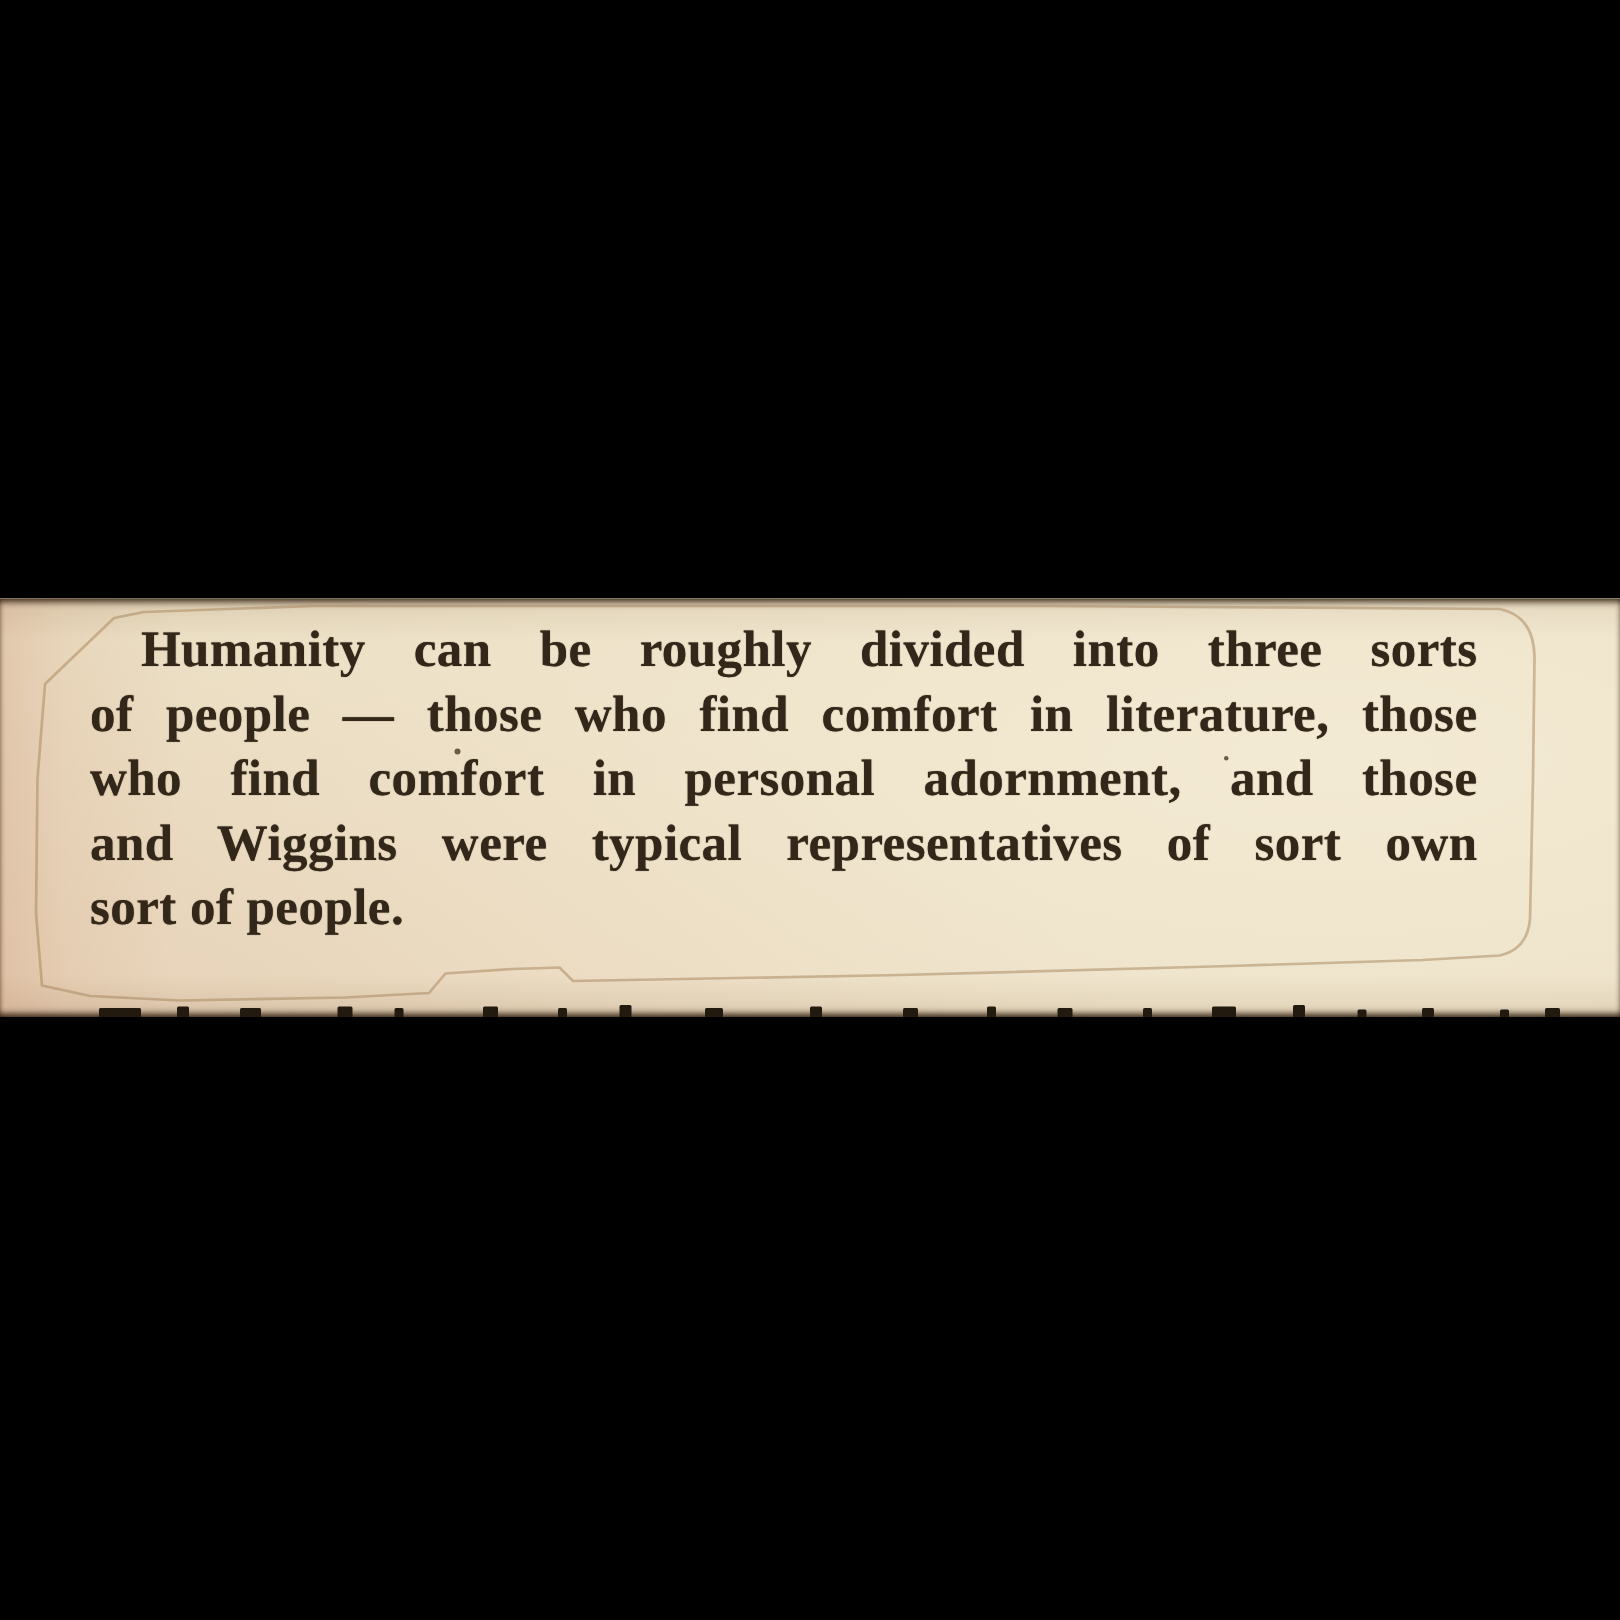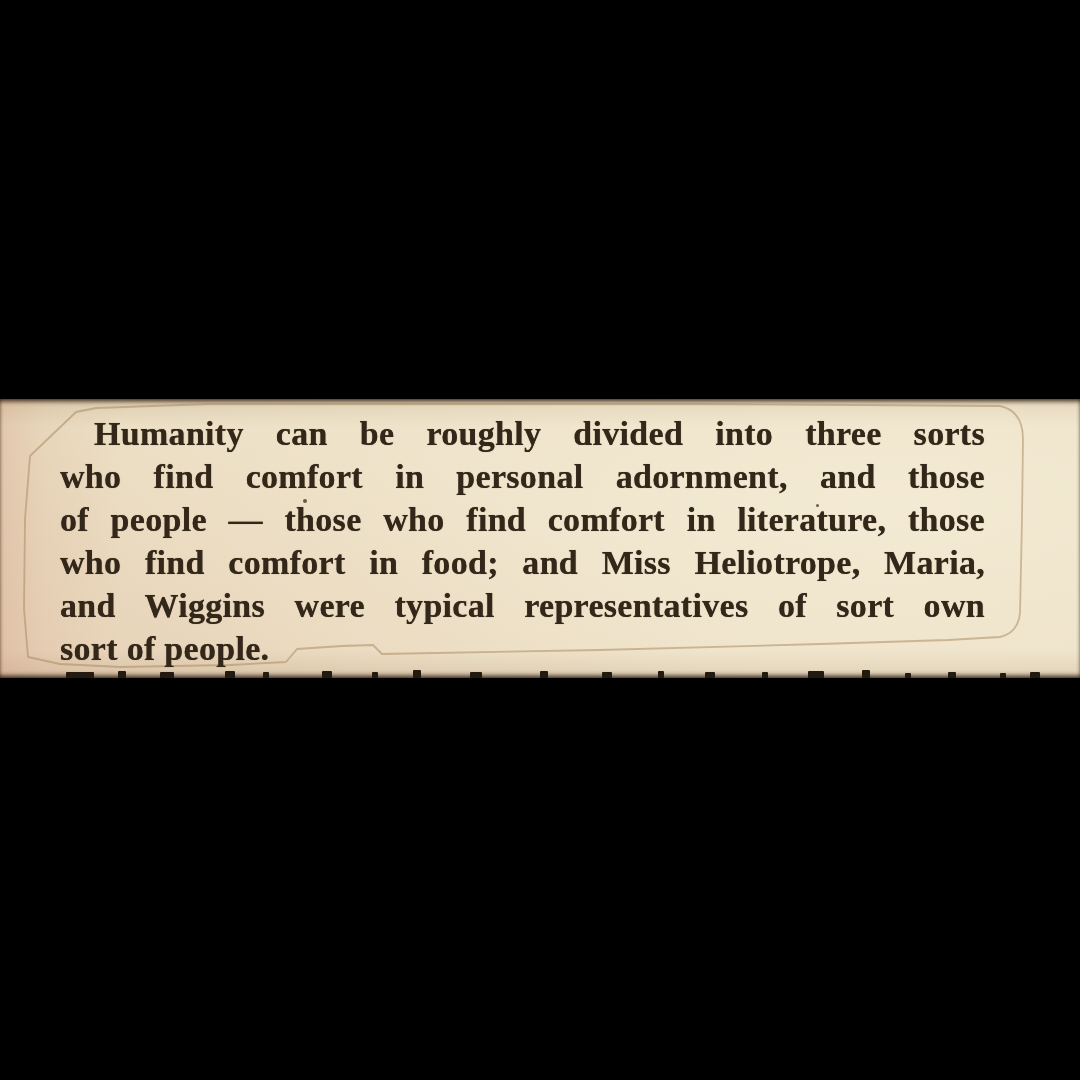--- a/index.html
+++ b/index.html
@@ -114,23 +114,22 @@
                L 297 250 L 342 247 L 373 246 L 382 255
                L 600 251 L 820 245 L 948 241 L 1000 238
                Q 1018 234 1020 214
                L 1022 120 L 1023 40
                Q 1023 12 1000 7
                L 700 5 L 208 5"></path>
     </svg>
 
     <div class="textblock">
       <div class="text-line">Humanity can be roughly divided into three sorts</div>
+      <div class="text-line">of people — those who find comfort in literature, those</div>
       <div class="text-line">who find comfort in personal adornment, and those</div>
-      <div class="text-line">of people — those who find comfort in literature, those</div>
-      <div class="text-line">who find comfort in food; and Miss Heliotrope, Maria,</div>
       <div class="text-line">and Wiggins were typical representatives of sort own</div>
       <div class="text-line">sort of people.</div>
     </div>
 
     <div class="speck s1"></div>
     <div class="speck s2"></div>
 
     <div class="fragments">
         <div class="frag" style="left: 66px; width: 28px; height: 6px;"></div>
         <div class="frag" style="left: 118px; width: 8px; height: 7px;"></div>

